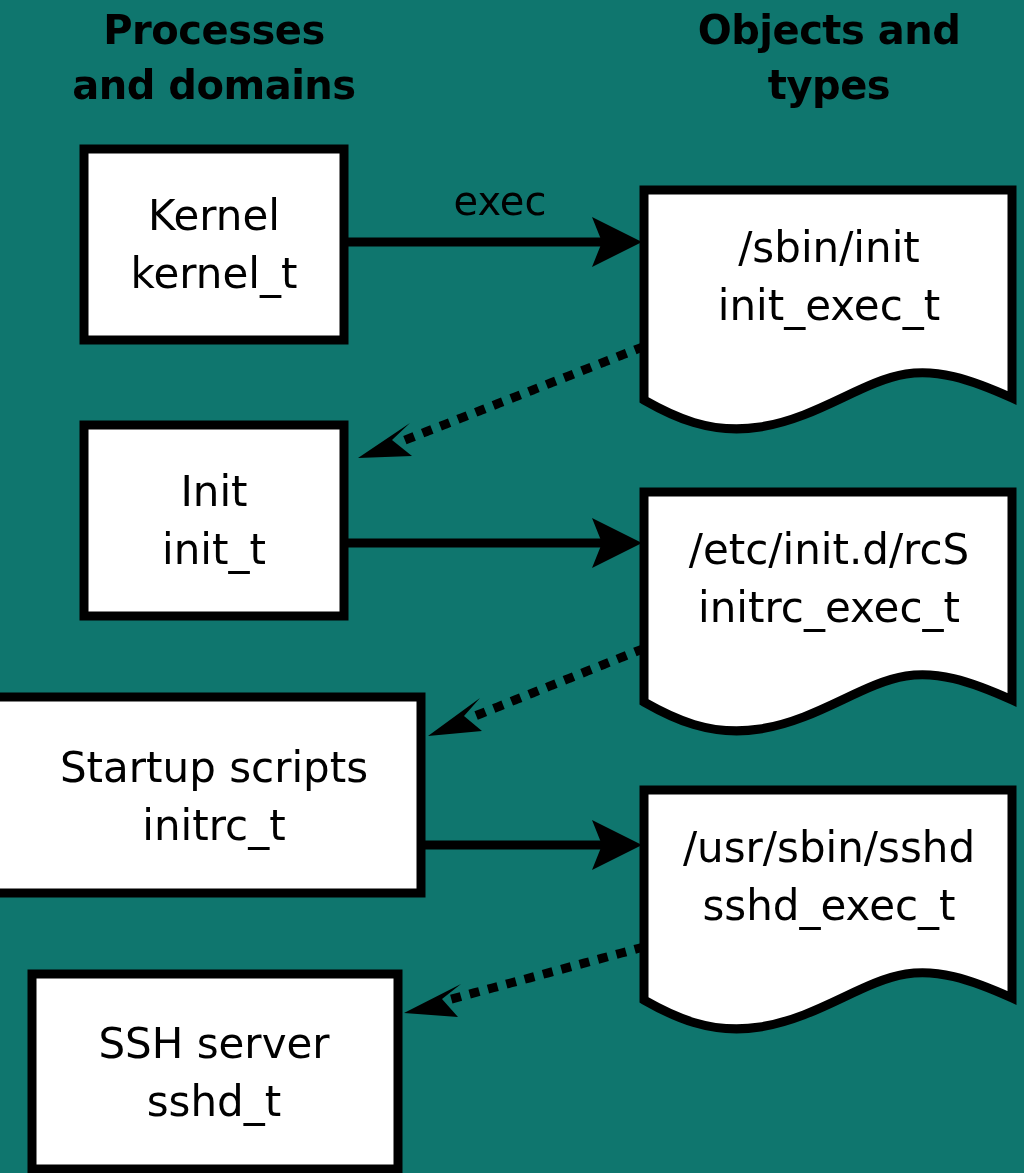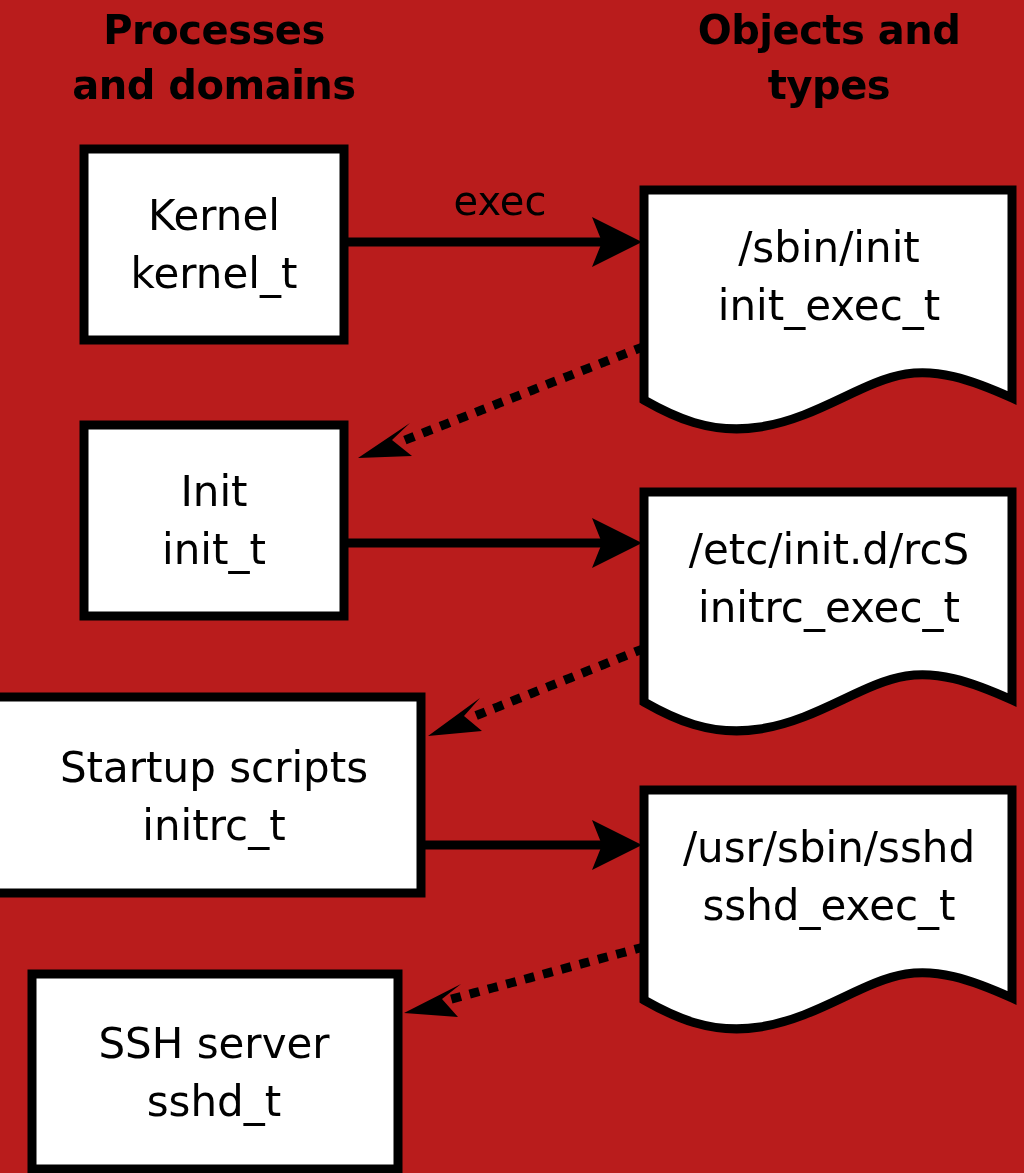--- a/index.html
+++ b/index.html
@@ -10,21 +10,21 @@
   body {
     width: 1024px;
     height: 1173px;
     overflow: hidden;
     font-family: "DejaVu Sans", sans-serif;
   }
   #diagram-root {
     position: relative;
     width: 1024px;
     height: 1173px;
-    background: #b91c1c;
+    background: #0f766e;
   }
   svg.canvas {
     position: absolute;
     top: 0;
     left: 0;
     width: 1024px;
     height: 1173px;
     display: block;
   }
   .col-header {

